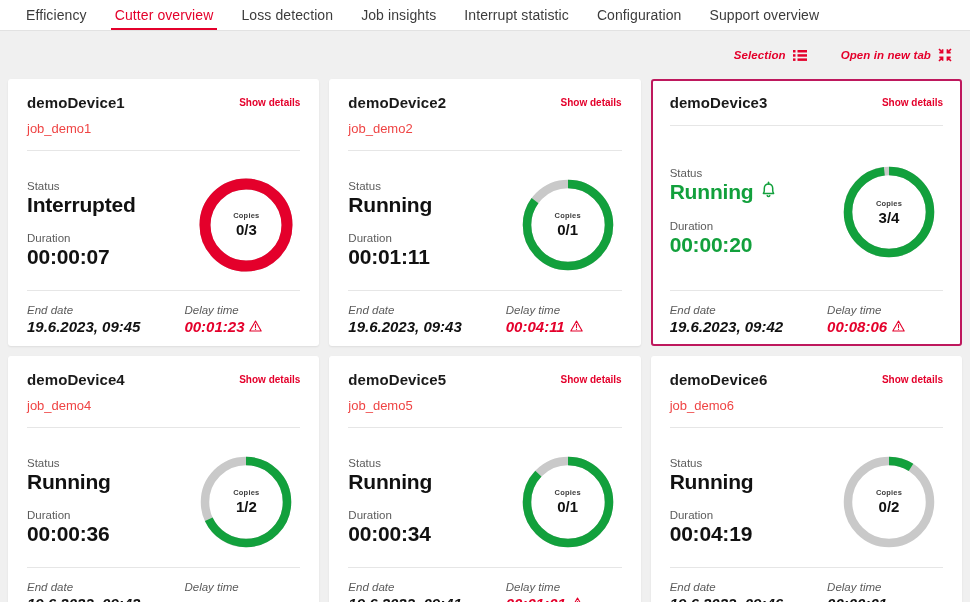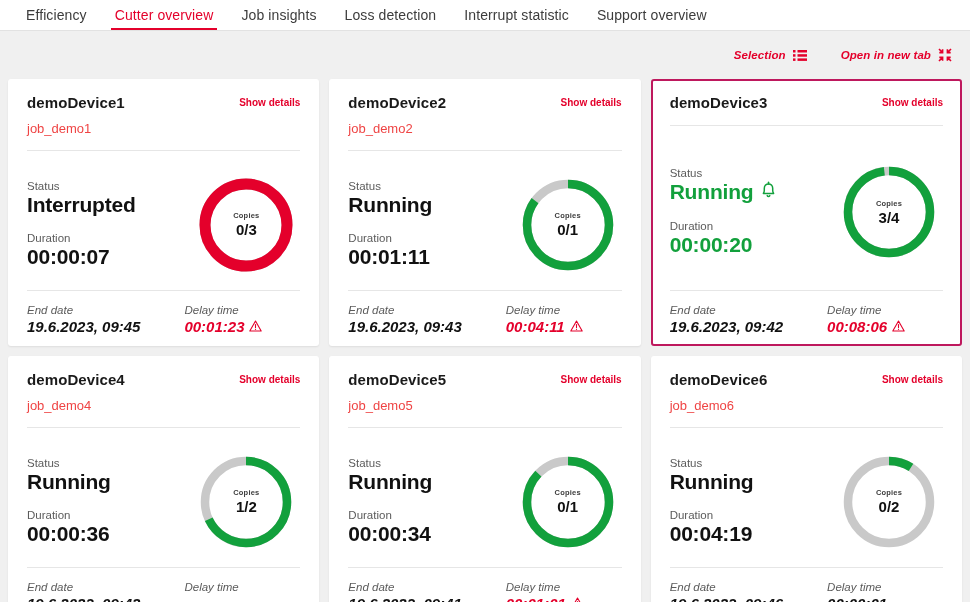--- a/index.html
+++ b/index.html
@@ -162,23 +162,24 @@
   }
   .foot-value.red { color: #e4002b; }
   .bell { flex: none; }
 </style>
 </head>
 <body>
 
 <div class="topnav" id="topnav">
     <div class="nav-tab">Efficiency</div>
     <div class="nav-tab active">Cutter overview</div>
+    <div class="nav-tab">Loss detection</div>
     <div class="nav-tab">Job insights</div>
-    <div class="nav-tab">Loss detection</div>
     <div class="nav-tab">Interrupt statistic</div>
+    <div class="nav-tab">Configuration</div>
     <div class="nav-tab">Support overview</div>
   </div>
 
 <div class="toolbar">
   <div class="tool-action">
     <span>Selection</span>
     <span>
       <svg width="14" height="13" viewBox="0 0 14 13">
         <rect x="0" y="1" width="2.5" height="2.5" fill="#e4002b"></rect>
         <rect x="4.5" y="1" width="9.5" height="2.5" fill="#e4002b"></rect>

